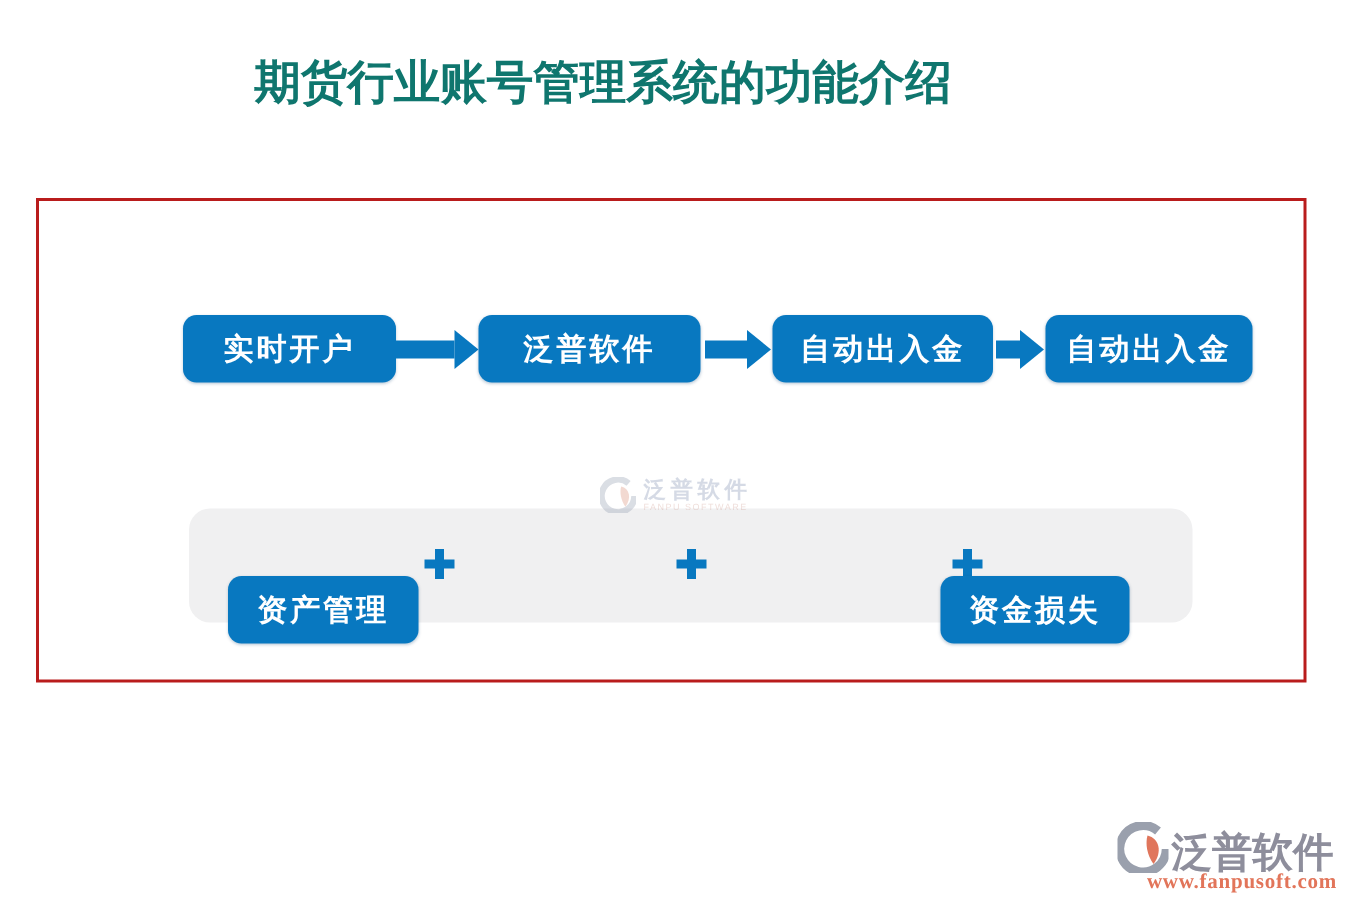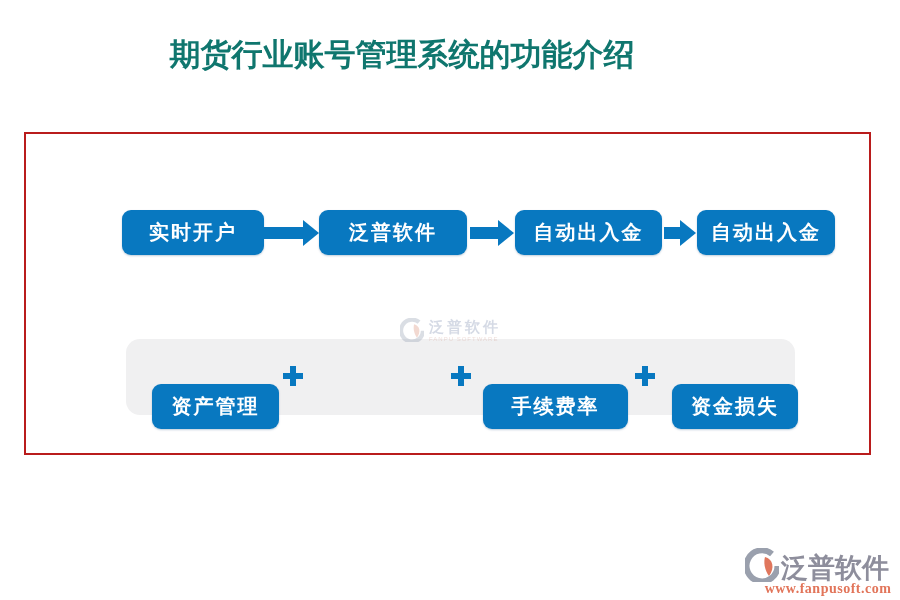--- a/index.html
+++ b/index.html
@@ -86,23 +86,22 @@
     </svg>
     <div class="wm-texts">
       <span class="wm-name">泛普软件</span>
       <span class="wm-sub">FANPU SOFTWARE</span>
     </div>
   </div>
 
   <div class="fbox bot" style="left:126px;width:127px;">资产管理</div>
   <div class="plus" style="left:257px;"></div>
   <div class="plus" style="left:425px;"></div>
-  <div class="fbox bot" style="left:457px;width:145px;">手续费率</div>
   <div class="plus" style="left:609px;"></div>
-  <div class="fbox bot" style="left:646px;width:126px;">资金损失</div>
+  <div class="fbox bot" style="left:601px;width:126px;">资金损失</div>
 
 </div>
 
 <div class="logo">
   <div class="logo-row">
     <svg width="34" height="34" viewBox="0 0 34 34">
       <path d="M27 6 A 15.5 15.5 0 1 0 32.5 18" fill="none" stroke="#9aa0ad" stroke-width="6"></path>
       <path d="M20 9 C 28 11 30 20 24 28 C 19.5 22 18.5 14 20 9 Z" fill="#e0765c"></path>
     </svg>
     <span class="logo-name">泛普软件</span>

